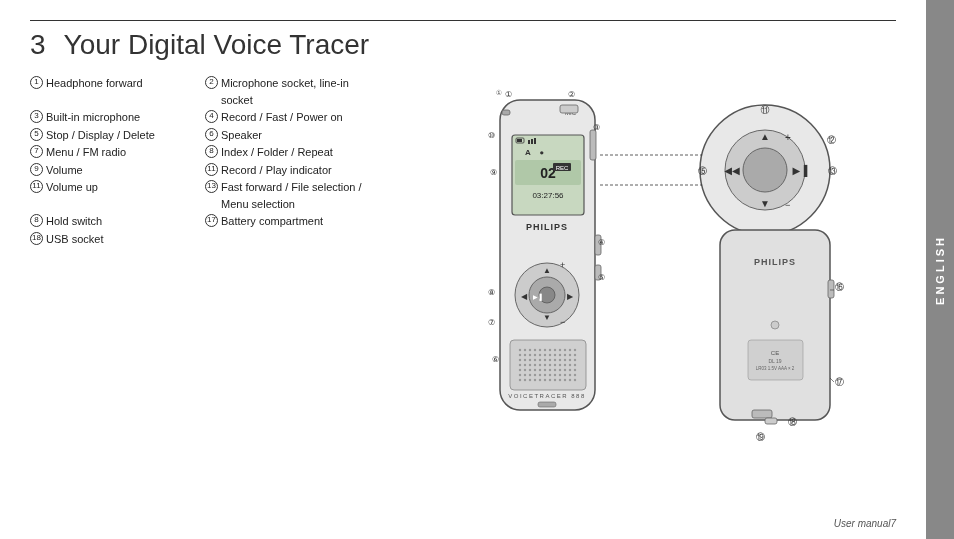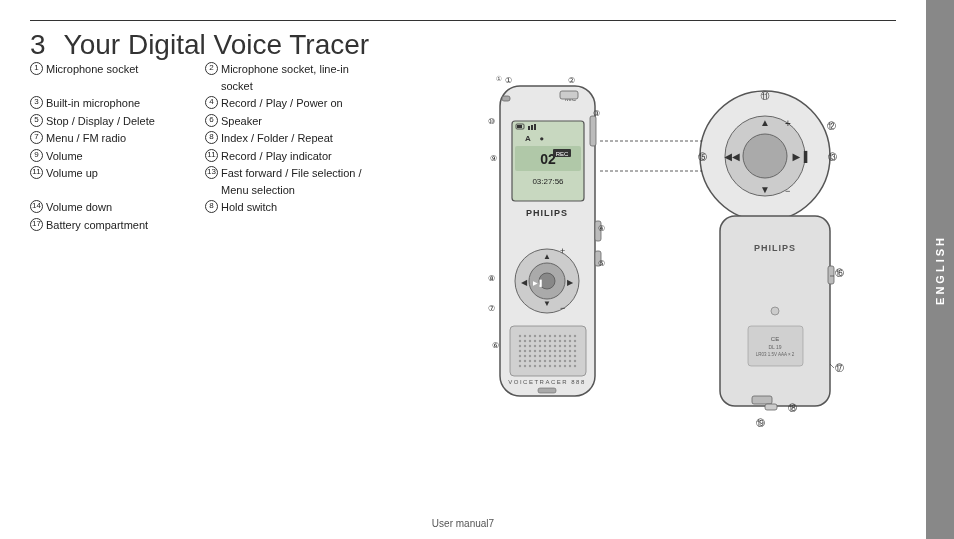--- a/index.html
+++ b/index.html
@@ -50,20 +50,21 @@
       height: 1px;
       background: #333;
       margin-bottom: 8px;
     }
 
     
     .page-title {
       font-size: 28px;
       font-weight: 300;
       color: #333;
+      margin-bottom: 14px;
     }
     .page-title .chapter-num {
       font-size: 28px;
       margin-right: 18px;
     }
 
     
     .content-row {
       display: flex;
       flex-direction: row;
@@ -114,23 +115,24 @@
       justify-content: center;
     }
 
     
     .page-footer {
       position: absolute;
       bottom: 10px;
       left: 30px;
       right: 30px;
       display: flex;
-      justify-content: center;
+      justify-content: flex-end;
       font-size: 10px;
       color: #555;
+      font-style: italic;
     }
 
     
     .diagram-svg {
       width: 530px;
       height: 400px;
     }
   </style>
 </head>
 <body>
@@ -139,33 +141,33 @@
   <div class="top-rule"></div>
   <div class="page-title">
     <span class="chapter-num">3</span><span>Your Digital Voice Tracer</span>
   </div>
 
   <div class="content-row">
 
     <div class="items-list" id="items-list">
         <div class="list-item">
           <span class="item-num-circle">1</span>
-          <span class="item-text">Microphone socket</span>
+          <span class="item-text">Headphone forward</span>
         </div>
         <div class="list-item">
           <span class="item-num-circle">2</span>
           <span class="item-text">Microphone socket, line-in socket</span>
         </div>
         <div class="list-item">
           <span class="item-num-circle">3</span>
           <span class="item-text">Built-in microphone</span>
         </div>
         <div class="list-item">
           <span class="item-num-circle">4</span>
-          <span class="item-text">Record / Play / Power on</span>
+          <span class="item-text">Record / Fast / Power on</span>
         </div>
         <div class="list-item">
           <span class="item-num-circle">5</span>
           <span class="item-text">Stop / Display / Delete</span>
         </div>
         <div class="list-item">
           <span class="item-num-circle">6</span>
           <span class="item-text">Speaker</span>
         </div>
         <div class="list-item">
@@ -186,30 +188,30 @@
         </div>
         <div class="list-item">
           <span class="item-num-circle">11</span>
           <span class="item-text">Volume up</span>
         </div>
         <div class="list-item">
           <span class="item-num-circle">13</span>
           <span class="item-text">Fast forward / File selection / Menu selection</span>
         </div>
         <div class="list-item">
-          <span class="item-num-circle">14</span>
-          <span class="item-text">Volume down</span>
-        </div>
-        <div class="list-item">
           <span class="item-num-circle">8</span>
           <span class="item-text">Hold switch</span>
         </div>
         <div class="list-item">
           <span class="item-num-circle">17</span>
           <span class="item-text">Battery compartment</span>
+        </div>
+        <div class="list-item">
+          <span class="item-num-circle">18</span>
+          <span class="item-text">USB socket</span>
         </div>
       </div>
 
     <div class="diagram-area">
       <svg class="diagram-svg" viewBox="0 0 530 400">
 
         <g transform="translate(70, 5)">
 
           <rect x="50" y="20" width="95" height="310" rx="20" ry="20" fill="#e8e8e8" stroke="#555" stroke-width="1.5"></rect>
 

